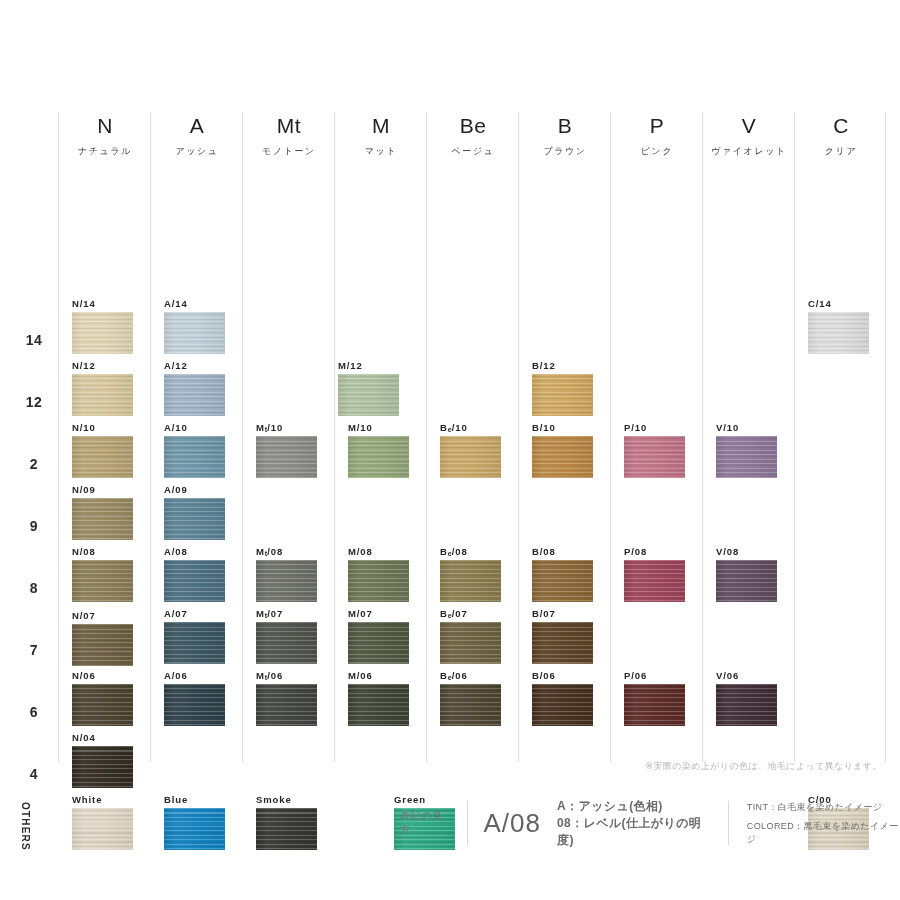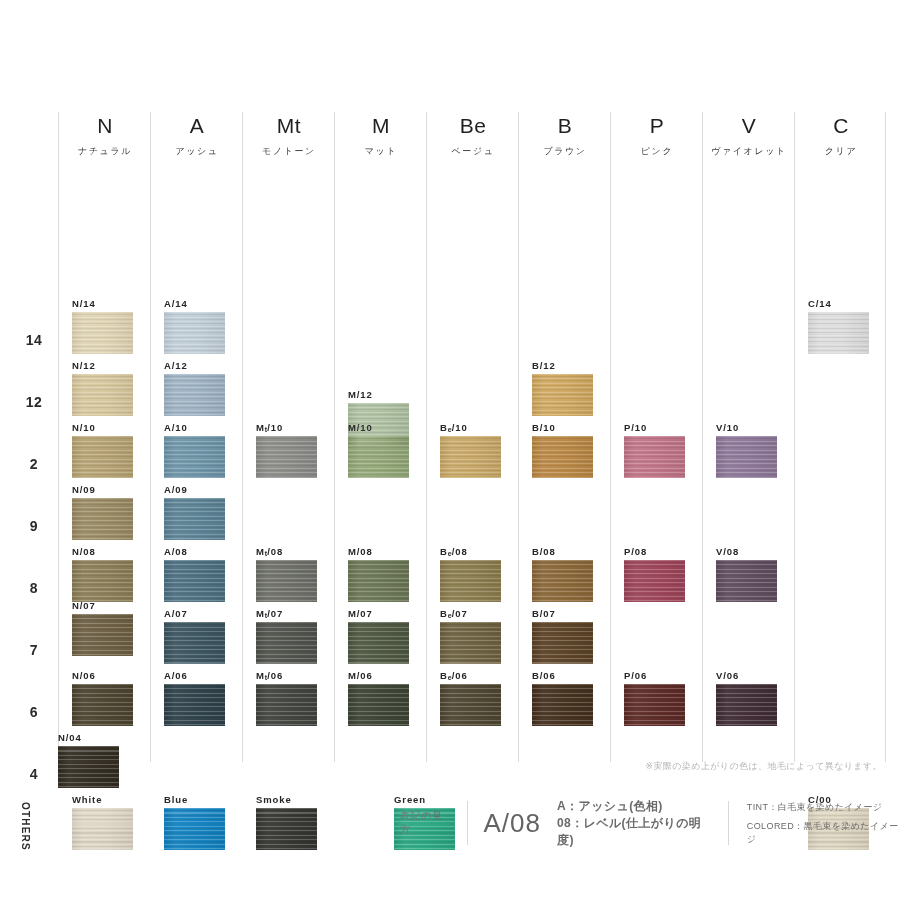--- a/index.html
+++ b/index.html
@@ -306,29 +306,29 @@
           <div class="swatch" title="N/10" style="background: rgb(182, 162, 115);"></div>
         </div>
         <div class="cell" style="left: 14px; top: 372px;">
           <div class="cell-label">N/09</div>
           <div class="swatch" title="N/09" style="background: rgb(153, 138, 99);"></div>
         </div>
         <div class="cell" style="left: 14px; top: 434px;">
           <div class="cell-label">N/08</div>
           <div class="swatch" title="N/08" style="background: rgb(139, 125, 87);"></div>
         </div>
-        <div class="cell" style="left: 14px; top: 488px;">
+        <div class="cell" style="left: 14px; top: 498px;">
           <div class="cell-label">N/07</div>
           <div class="swatch" title="N/07" style="background: rgb(109, 95, 67);"></div>
         </div>
         <div class="cell" style="left: 14px; top: 558px;">
           <div class="cell-label">N/06</div>
           <div class="swatch" title="N/06" style="background: rgb(76, 68, 47);"></div>
         </div>
-        <div class="cell" style="left: 0; top: 620px;">
+        <div class="cell" style="left: 14px; top: 620px;">
           <div class="cell-label">N/04</div>
           <div class="swatch" title="N/04" style="background: rgb(51, 45, 34);"></div>
         </div>
         <div class="cell" style="left: 14px; top: 682px;">
           <div class="cell-label">White</div>
           <div class="swatch" title="White" style="background: rgb(222, 214, 197);"></div>
         </div>
         <div class="cell" style="left: 106px; top: 186px;">
           <div class="cell-label">A/14</div>
           <div class="swatch" title="A/14" style="background: rgb(194, 207, 216);"></div>
@@ -374,21 +374,21 @@
           <div class="swatch" title="Mt/07" style="background: rgb(80, 83, 76);"></div>
         </div>
         <div class="cell" style="left: 198px; top: 558px;">
           <div class="cell-label">M<span class="sub">t</span>/06</div>
           <div class="swatch" title="Mt/06" style="background: rgb(65, 68, 62);"></div>
         </div>
         <div class="cell" style="left: 198px; top: 682px;">
           <div class="cell-label">Smoke</div>
           <div class="swatch" title="Smoke" style="background: rgb(53, 53, 49);"></div>
         </div>
-        <div class="cell" style="left: 290px; top: 248px; margin-top: 29px;">
+        <div class="cell" style="left: 280px; top: 248px;">
           <div class="cell-label">M/12</div>
           <div class="swatch" title="M/12" style="background: rgb(174, 193, 161);"></div>
         </div>
         <div class="cell" style="left: 290px; top: 310px;">
           <div class="cell-label">M/10</div>
           <div class="swatch" title="M/10" style="background: rgb(147, 167, 120);"></div>
         </div>
         <div class="cell" style="left: 290px; top: 434px;">
           <div class="cell-label">M/08</div>
           <div class="swatch" title="M/08" style="background: rgb(107, 118, 85);"></div>

